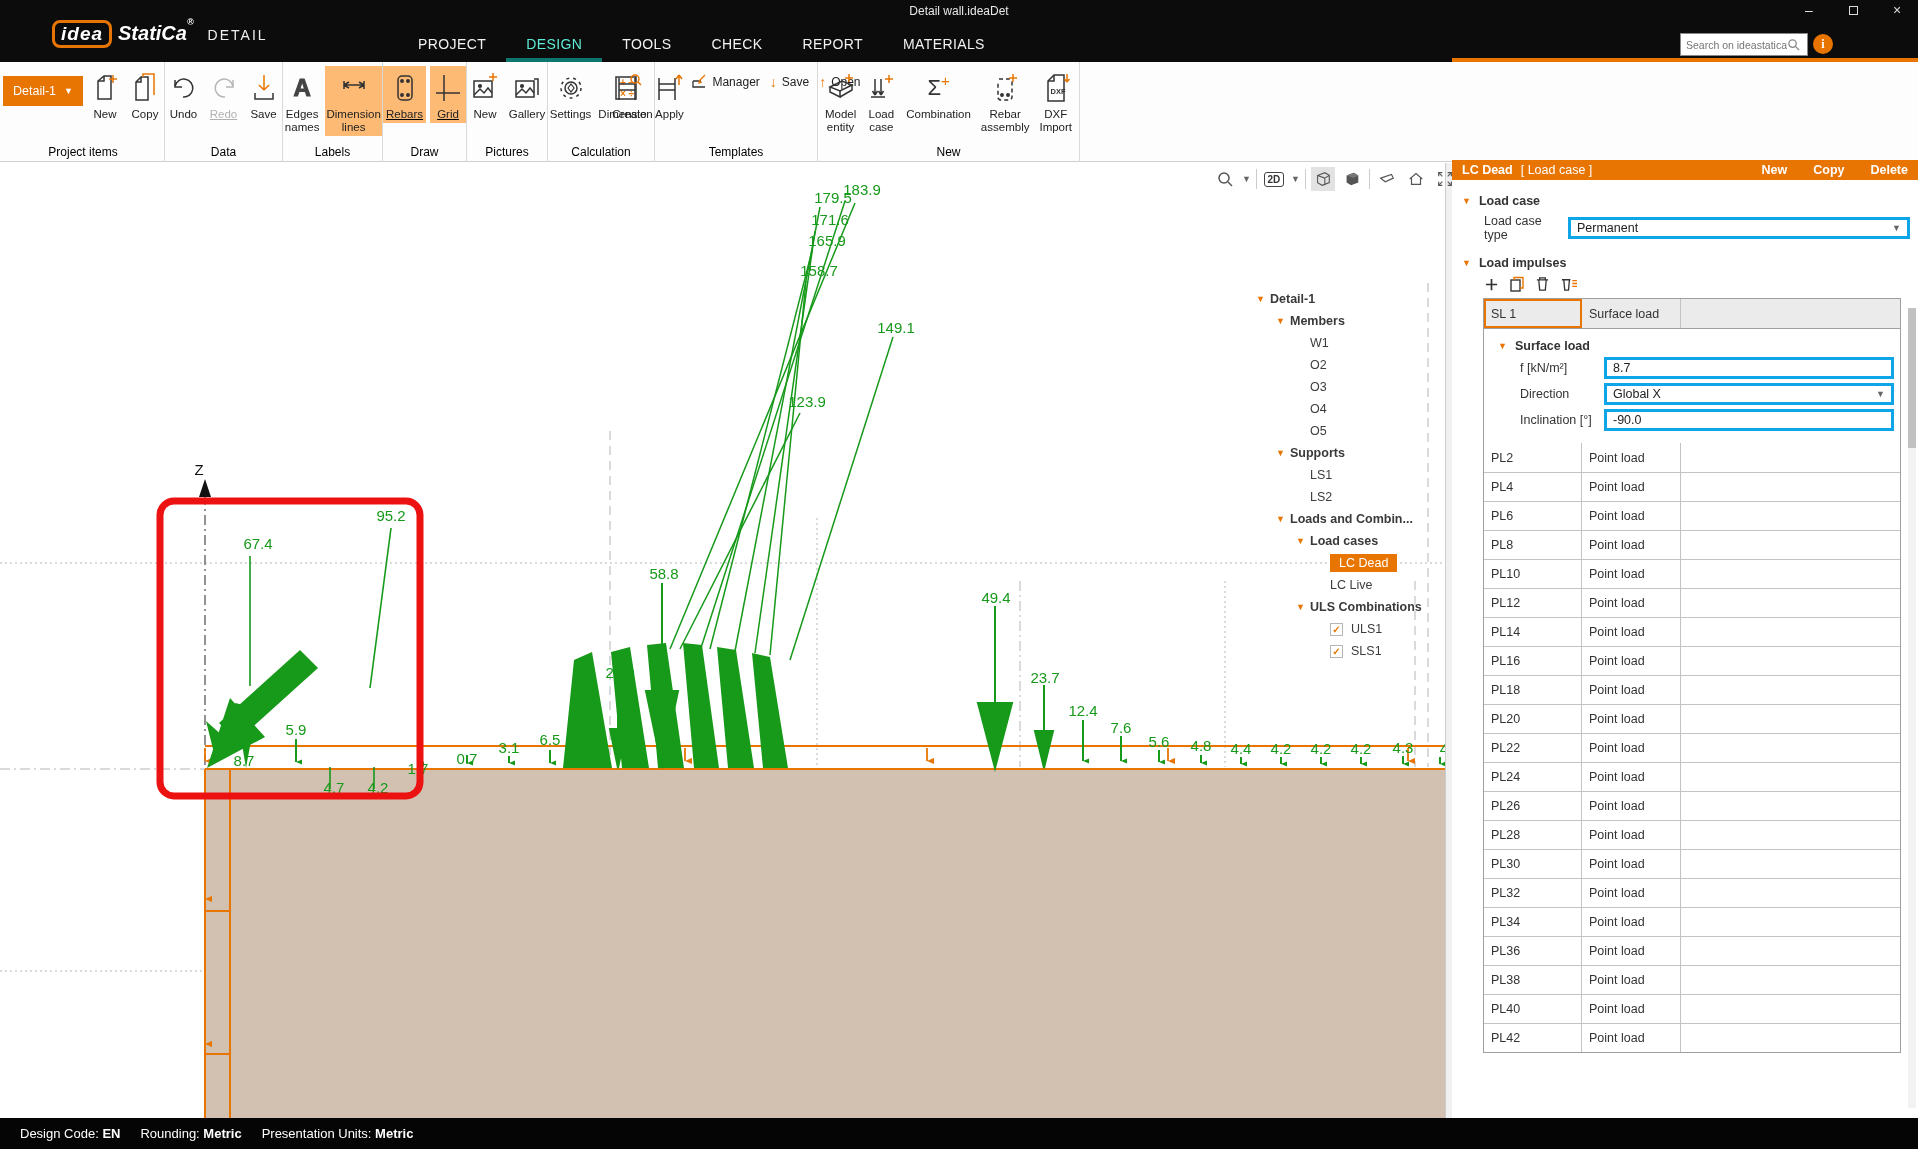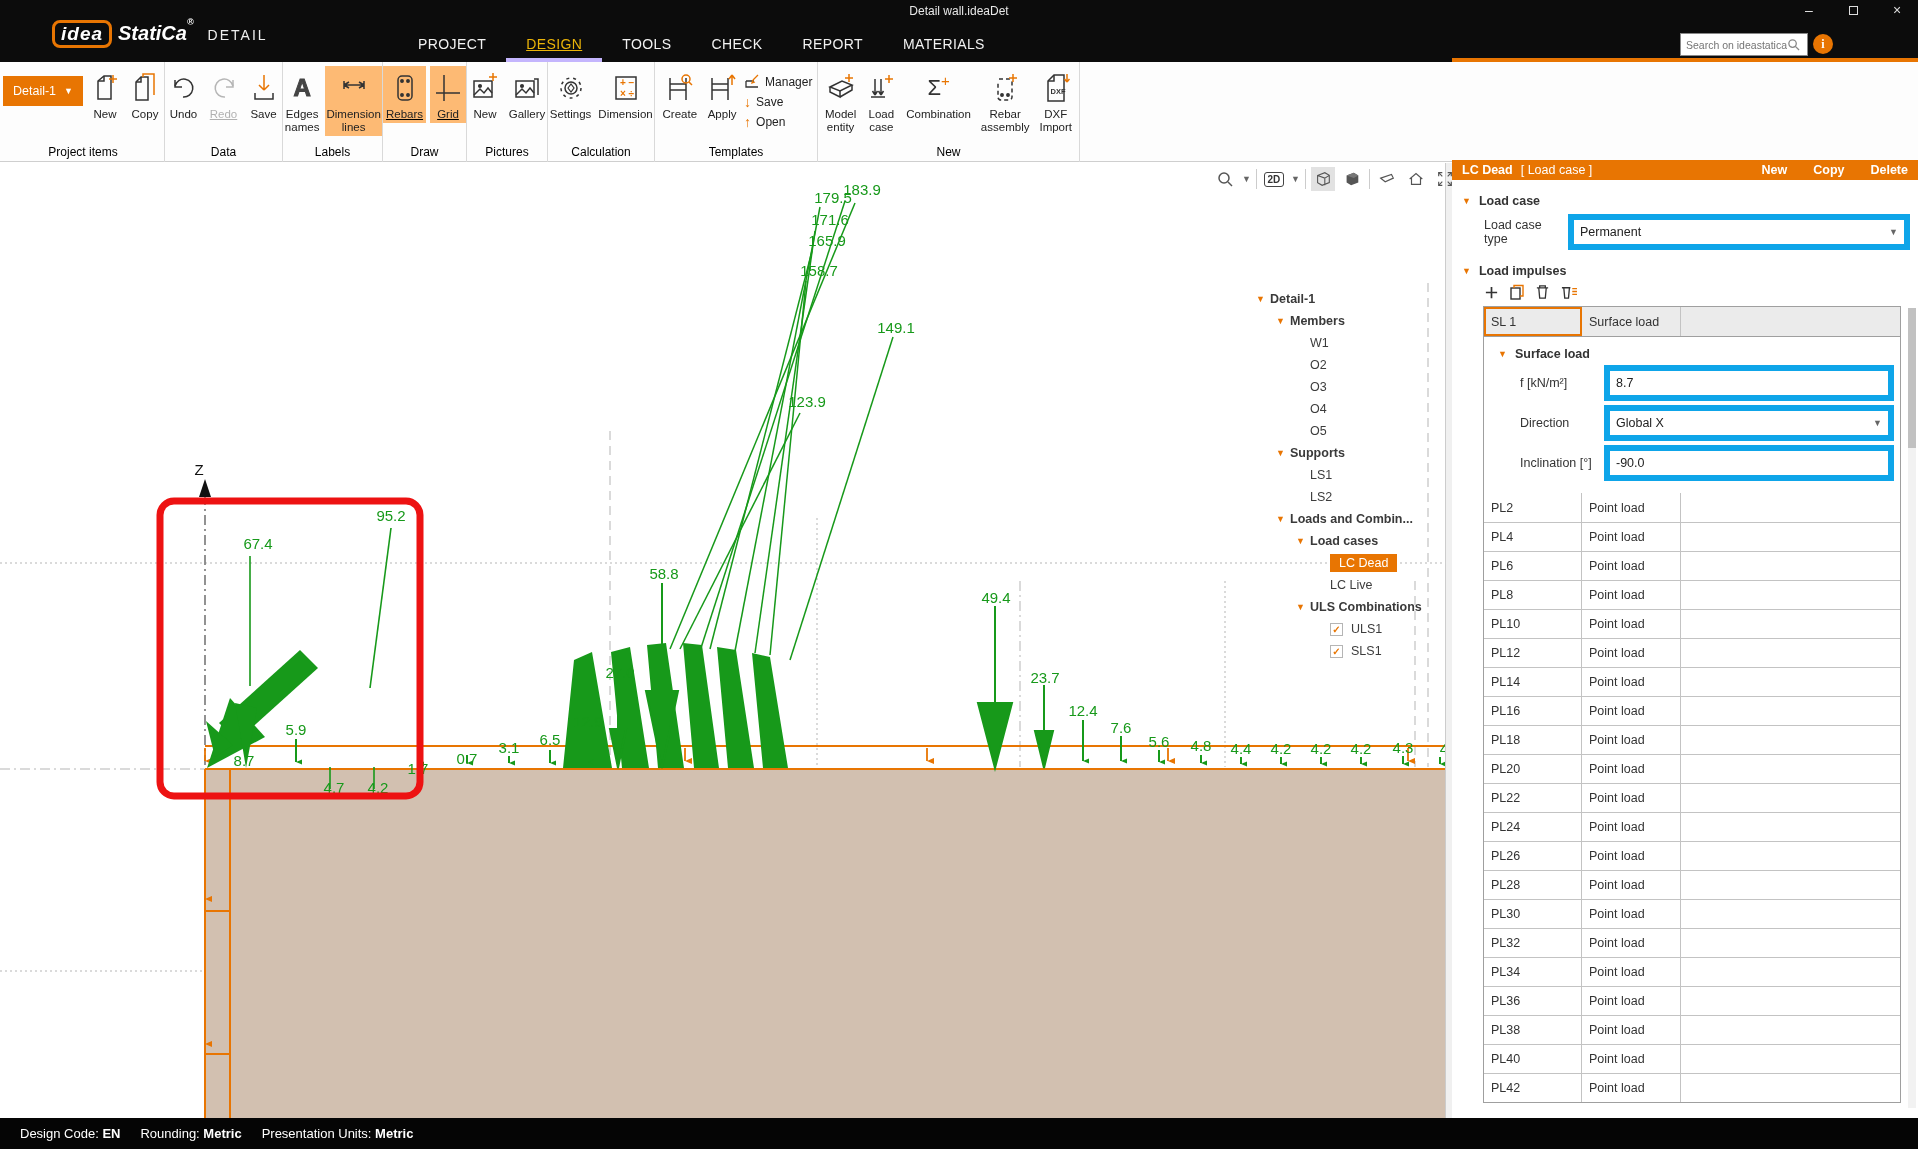--- a/index.html
+++ b/index.html
@@ -15,21 +15,21 @@
   .win-btn { color:#ddd; font-size:14px; width:26px; text-align:center; cursor:default; }
   .restore-box { display:inline-block; width:9px; height:9px; border:1px solid #ddd; margin-top:4px; }
   .logo { position:absolute; left:52px; top:20px; display:flex; align-items:baseline; color:#fff; }
   .logo-idea { border:3px solid #e87502; border-radius:8px; padding:0 6px; font-style:italic;
     font-weight:bold; font-size:19px; letter-spacing:1px; }
   .logo-statica { font-style:italic; font-weight:bold; font-size:20px; margin-left:6px; }
   .logo-reg { font-size:9px; vertical-align:super; position:relative; top:-7px; }
   .logo-module { font-size:14px; font-weight:300; letter-spacing:2px; margin-left:14px; color:#eee; }
   .tabs { position:absolute; left:398px; top:30px; height:32px; display:flex; }
   .tab { color:#f2f2f2; font-size:14px; letter-spacing:.4px; padding:6px 20px 0 20px; height:32px; }
-  .tab.active { color:#eab308; border-bottom:4px solid #c4b5fd;text-decoration:underline; }
+  .tab.active { color:#5eead4; border-bottom:4px solid #0f766e; }
   .search-wrap { position:absolute; left:1680px; top:33px; width:128px; height:23px; background:#fff;
     border:1px solid #888; display:flex; align-items:center; }
   .search-input { border:0; outline:0; width:106px; font-size:10.5px; color:#777; padding-left:5px;
     font-family:"Liberation Sans",sans-serif; background:transparent; }
   .info-btn { position:absolute; left:1813px; top:34px; width:20px; height:20px; border-radius:50%;
     background:#e87502; color:#fff; font-weight:bold; font-size:12px; text-align:center;
     line-height:20px; font-family:"Liberation Serif",serif; }
   .hdr-orange-strip { position:absolute; left:1452px; top:58px; width:466px; height:4px; background:#e87502; }
 
   
@@ -40,21 +40,21 @@
     font-size:12px; color:#000000; }
   .rrow { display:flex; align-items:flex-start; justify-content:center; gap:4px; padding-top:4px; }
   .rbtn { display:flex; flex-direction:column; align-items:center; min-width:36px; padding:2px 3px;
     color:#222; }
   .rbtn.sel { background:#fdba74; }
   .rbtn .ric { height:40px; display:flex; align-items:center; justify-content:center; }
   .rbtn .rlab { font-size:11.5px; line-height:1.15; text-align:center; white-space:pre-line; color:#222; }
   .rbtn.disabled { opacity:.35;text-decoration:underline; }
   .primary-btn { background:#e87502; color:#fff; height:30px; margin-top:10px; padding:0 10px;
     display:flex; align-items:center; gap:8px; font-size:12.5px; }
-  .tstack { display:flex; flex-direction:column; justify-content:flex-start; gap:0; padding-top:6px; }
+  .tstack { display:flex; flex-direction:row; justify-content:flex-start; gap:10px; padding-top:6px; }
   .tstack-item { display:flex; align-items:center; gap:5px; font-size:12px; color:#222; height:20px; }
 
   
   .canvas { position:absolute; left:0; top:163px; width:1445px; height:955px; background:#fff; }
   .canvas-divider { position:absolute; left:1445px; top:163px; width:7px; height:955px; background:#f0f0f0;
     border-left:1px solid #ccc; }
   .vtoolbar { position:absolute; left:1213px; top:166px; height:26px; display:flex; align-items:center;
     gap:5px; }
   .vtb { width:24px; height:24px; display:flex; align-items:center; justify-content:center; color:#555; }
   .vtb.sel { background:#e2e2e2; }
@@ -77,22 +77,22 @@
   .panel-hdr { height:20px; background:#e87502; color:#fff; display:flex; align-items:center;
     padding:0 10px; font-size:12.5px; }
   .panel-hdr .ph-title { font-weight:bold; }
   .panel-hdr .ph-sub { margin-left:8px; }
   .panel-hdr .ph-actions { margin-left:auto; display:flex; gap:26px; font-weight:bold; }
   .sect { display:flex; align-items:center; gap:8px; font-weight:bold; font-size:12.5px; color:#333;
     margin:14px 0 6px 10px; }
   .sect .tchev { color:#e87502; font-size:9px; }
   .frow { display:flex; align-items:center; margin:4px 0 4px 32px; font-size:12.5px; color:#333; }
   .frow .flab { width:84px; }
-  .fctrl { height:36px; border:6px solid #0ea5e9; background:#fff; font-size:12.5px; color:#222;
-    display:flex; align-items:center; padding:0 6px; }
+  .fctrl { height:20px; border:3px solid #0ea5e9; background:#fff; font-size:12.5px; color:#222;
+    display:flex; align-items:center; padding:8px 6px; }
   .fsel { justify-content:space-between; }
   .imp-tools { display:flex; gap:10px; margin:2px 0 6px 32px; align-items:center; }
   .ltable { margin-left:31px; width:418px; border:1px solid #9f9f9f; font-size:12.5px; color:#333; }
   .lt-row { display:flex; height:29px; border-top:1px solid #c3c3c3; }
   .lt-row:first-child { border-top:0; }
   .lt-head { font-weight:bold; height:28px; }
   .lt-c1 { width:98px; border-right:1px solid #c3c3c3; display:flex; align-items:center;
     padding:0 7px; justify-content:space-between; }
   .lt-c2 { width:99px; border-right:1px solid #c3c3c3; display:flex; align-items:center; padding:0 7px;
     justify-content:space-between; }

